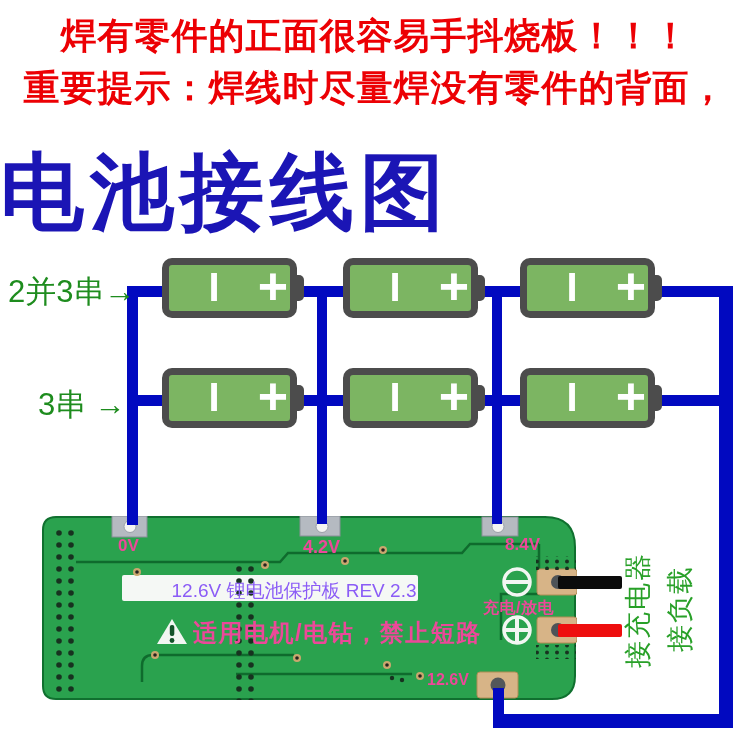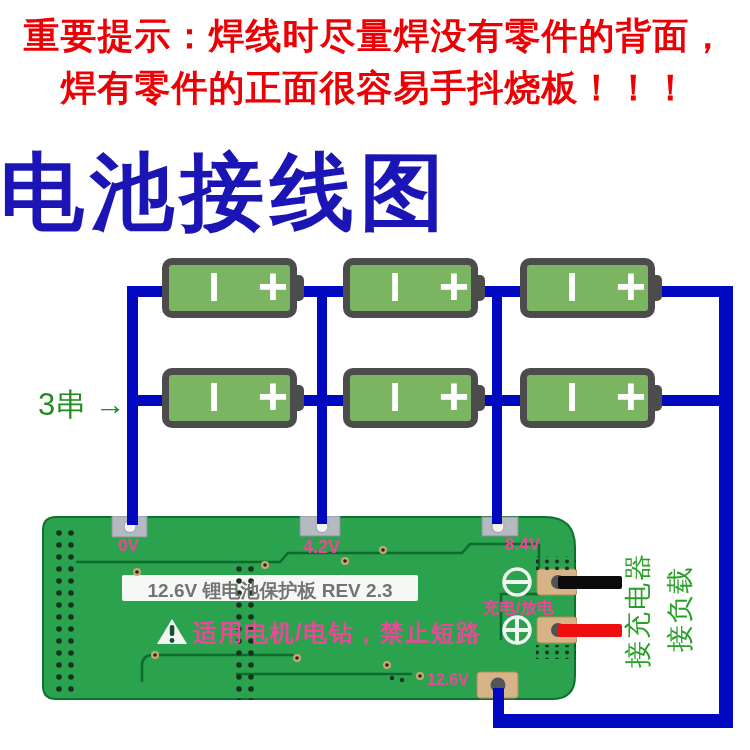--- a/index.html
+++ b/index.html
@@ -28,41 +28,41 @@
   .tpos{left:84px;width:40px;font-size:52px;line-height:42px;}
   
   .pcbtext{position:absolute;color:#ec4899;font-weight:bold;white-space:nowrap;}
   .pad0{left:118px;top:536px;font-size:17px;}
   .pad1{left:303px;top:537px;font-size:18px;}
   .pad2{left:481px;top:535px;font-size:17px;margin-left:24px;}
   .pad3{left:427px;top:671px;font-size:16px;}
   .chg{left:483px;top:598px;font-size:16px;letter-spacing:.5px;}
   .usage{left:193px;top:617px;font-size:24px;letter-spacing:1.5px;}
   .bandtext{position:absolute;left:122px;top:578px;width:296px;text-align:center;
-            font-size:19px;color:#737373;font-weight:bold;white-space:nowrap;}
+            font-size:19px;color:#8b5cf6;font-weight:normal;white-space:nowrap;padding-left:24px;}
   
   .sidetext{position:absolute;color:#28a028;font-size:27px;white-space:nowrap;
             transform:rotate(-90deg);transform-origin:0 0;letter-spacing:2px;}
   .side-charger{left:620px;top:668px;}
   .side-load{left:662px;top:652px;}
   
   .blkwire{position:absolute;left:558px;top:576px;width:64px;height:13px;
            background:#0b0b0b;border-radius:2px;}
   .redwire{position:absolute;left:558px;top:624px;width:64px;height:13px;
            background:#ee0e0e;border-radius:2px;}
   .pcbsvg{position:absolute;left:42px;top:516px;}
 </style>
 </head>
 <body>
 
 <div class="stage">
 
   <div class="warn">
+    <div>焊有零件的正面很容易手抖烧板！！！</div>
     <div>重要提示：焊线时尽量焊没有零件的背面，</div>
-    <div>焊有零件的正面很容易手抖烧板！！！</div>
   </div>
 
   <div class="title">电池接线图</div>
 
   <svg class="pcbsvg" width="535" height="185" viewBox="0 0 535 185">
     <defs>
       <pattern id="dots" width="12" height="12" patternUnits="userSpaceOnUse">
         <circle cx="5" cy="5" r="2.8" fill="#17321f"></circle>
       </pattern>
       <pattern id="dots2" width="10" height="7" patternUnits="userSpaceOnUse">
@@ -170,20 +170,21 @@
   <div class="wire" style="left:127px;top:286px;width:11px;height:239px;"></div>
   <div class="wire" style="left:317px;top:286px;width:10px;height:238px;"></div>
   <div class="wire" style="left:492px;top:286px;width:10px;height:238px;"></div>
   <div class="wire" style="left:719px;top:286px;width:14px;height:442px;"></div>
   <div class="wire" style="left:493px;top:714px;width:240px;height:14px;"></div>
   <div class="wire" style="left:493px;top:688px;width:11px;height:40px;"></div>
 
   <div class="blkwire"></div>
   <div class="redwire"></div>
 
+  <div class="rowlab lab1">2并3串→</div>
   <div class="rowlab lab2">3串 →</div>
 
   <div class="bat" style="left:162px;top:258px;">
     <span class="tmark tneg">I</span>
     <span class="tmark tpos">+</span>
     <span class="nub"></span>
   </div>
   <div class="bat" style="left:343px;top:258px;">
     <span class="tmark tneg">I</span>
     <span class="tmark tpos">+</span>

